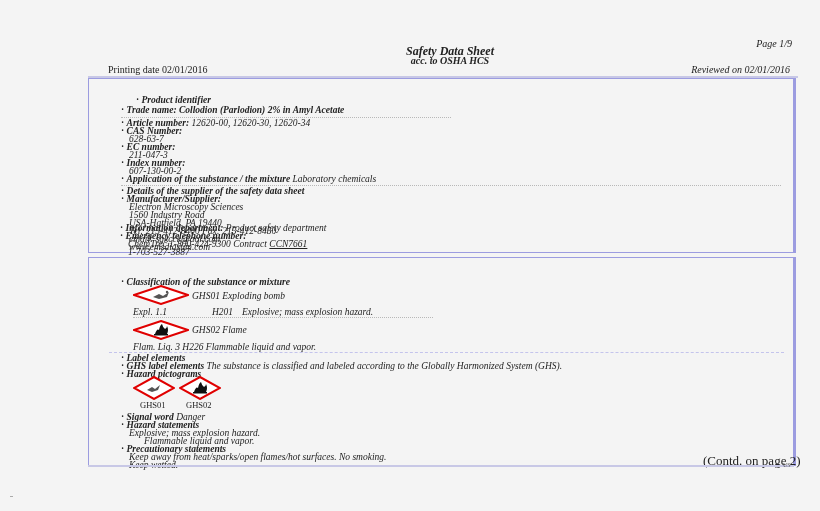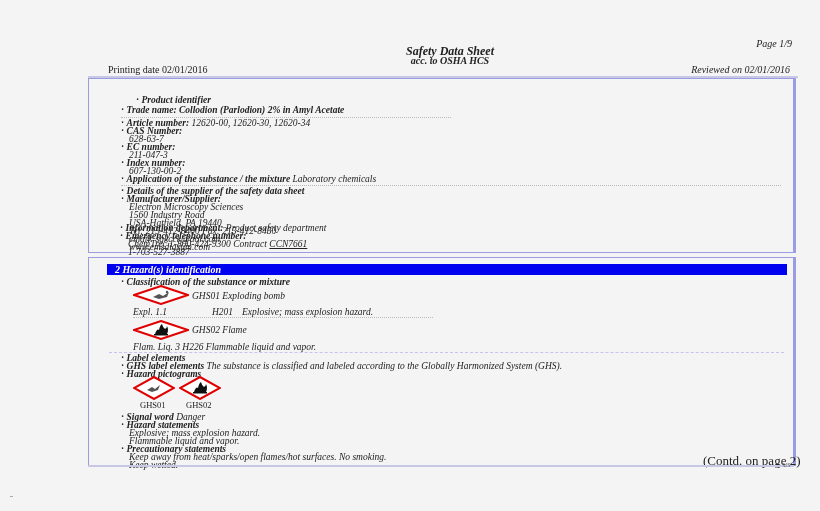--- a/index.html
+++ b/index.html
@@ -84,21 +84,20 @@
   <span class="it">Product safety department</span>
 </div>
 <div class="line b bullet" style="left:120px;top:232px;">Emergency telephone number:</div>
 <div class="line it indent" style="left:120px;top:240px;">
   <span>ChemTrec 1-800-424-9300 Contract</span>
   <u class="ul">CCN7661</u>
 </div>
 <div class="line it indent" style="left:120px;top:248px;">1-703-527-3887</div>
 
 <div class="box" style="top:257px;height:209px;">
-  <div class="sec-head" style="top:6px;">2 Hazard(s) identification</div>
 
   <div class="line b bullet" style="left:32px;top:20px;">Classification of the substance or mixture</div>
 
   <div class="abs" style="left:44px;top:27px;width:56px;height:20px;">
     <svg viewBox="0 0 56 20" width="56" height="20">
         <polygon points="28,1 55,10 28,19 1,10" fill="#fff" stroke="#e00000" stroke-width="2"></polygon>
         <path d="M20 12 l6 -3 l4 2 l6 -4 l-2 5 l-8 2 z" fill="#555"></path>
         <circle cx="34" cy="7" r="1.2" fill="#555"></circle>
       </svg>
   </div>
@@ -143,21 +142,21 @@
   </div>
   <div class="line" style="left:51px;top:143px;font-size:8.5px;">GHS01</div>
   <div class="line" style="left:97px;top:143px;font-size:8.5px;">GHS02</div>
 
   <div class="line" style="left:32px;top:155px;">
     <span class="b bullet">Signal word</span>
     <span class="it">Danger</span>
   </div>
   <div class="line b bullet" style="left:32px;top:163px;">Hazard statements</div>
   <div class="line it indent" style="left:32px;top:171px;">Explosive; mass explosion hazard.</div>
-  <div class="line it indent" style="left:32px;top:179px;">Flammable liquid and vapor.</div>
+  <div class="line it indent" style="left:47px;top:179px;">Flammable liquid and vapor.</div>
   <div class="line b bullet" style="left:32px;top:187px;">Precautionary statements</div>
   <div class="line it indent" style="left:32px;top:195px;">Keep away from heat/sparks/open flames/hot surfaces. No smoking.</div>
   <div class="line it indent" style="left:32px;top:203px;">Keep wetted.</div>
 </div>
 
 <div class="line" style="left:703px;top:456px;font-size:13px;">(Contd. on page 2)</div>
 <div class="abs bottom-hr"></div>
 <div class="abs us">US</div>
 <div class="abs tiny-dot"></div>
 

